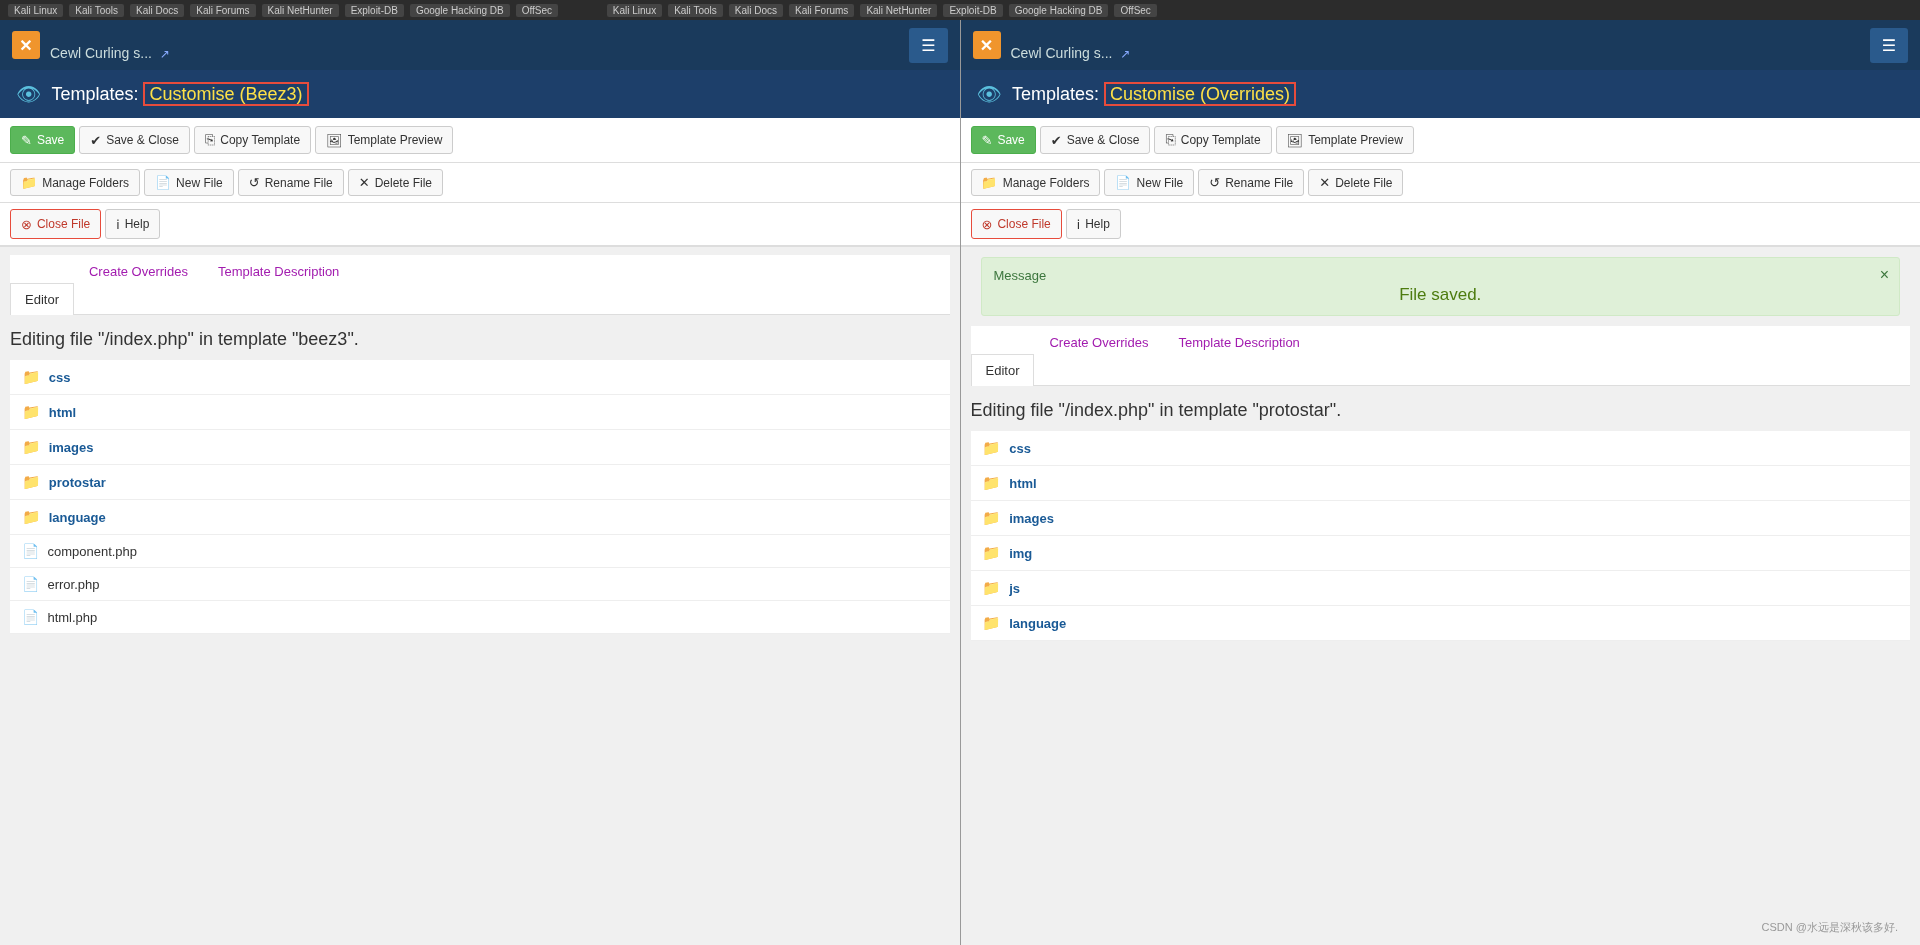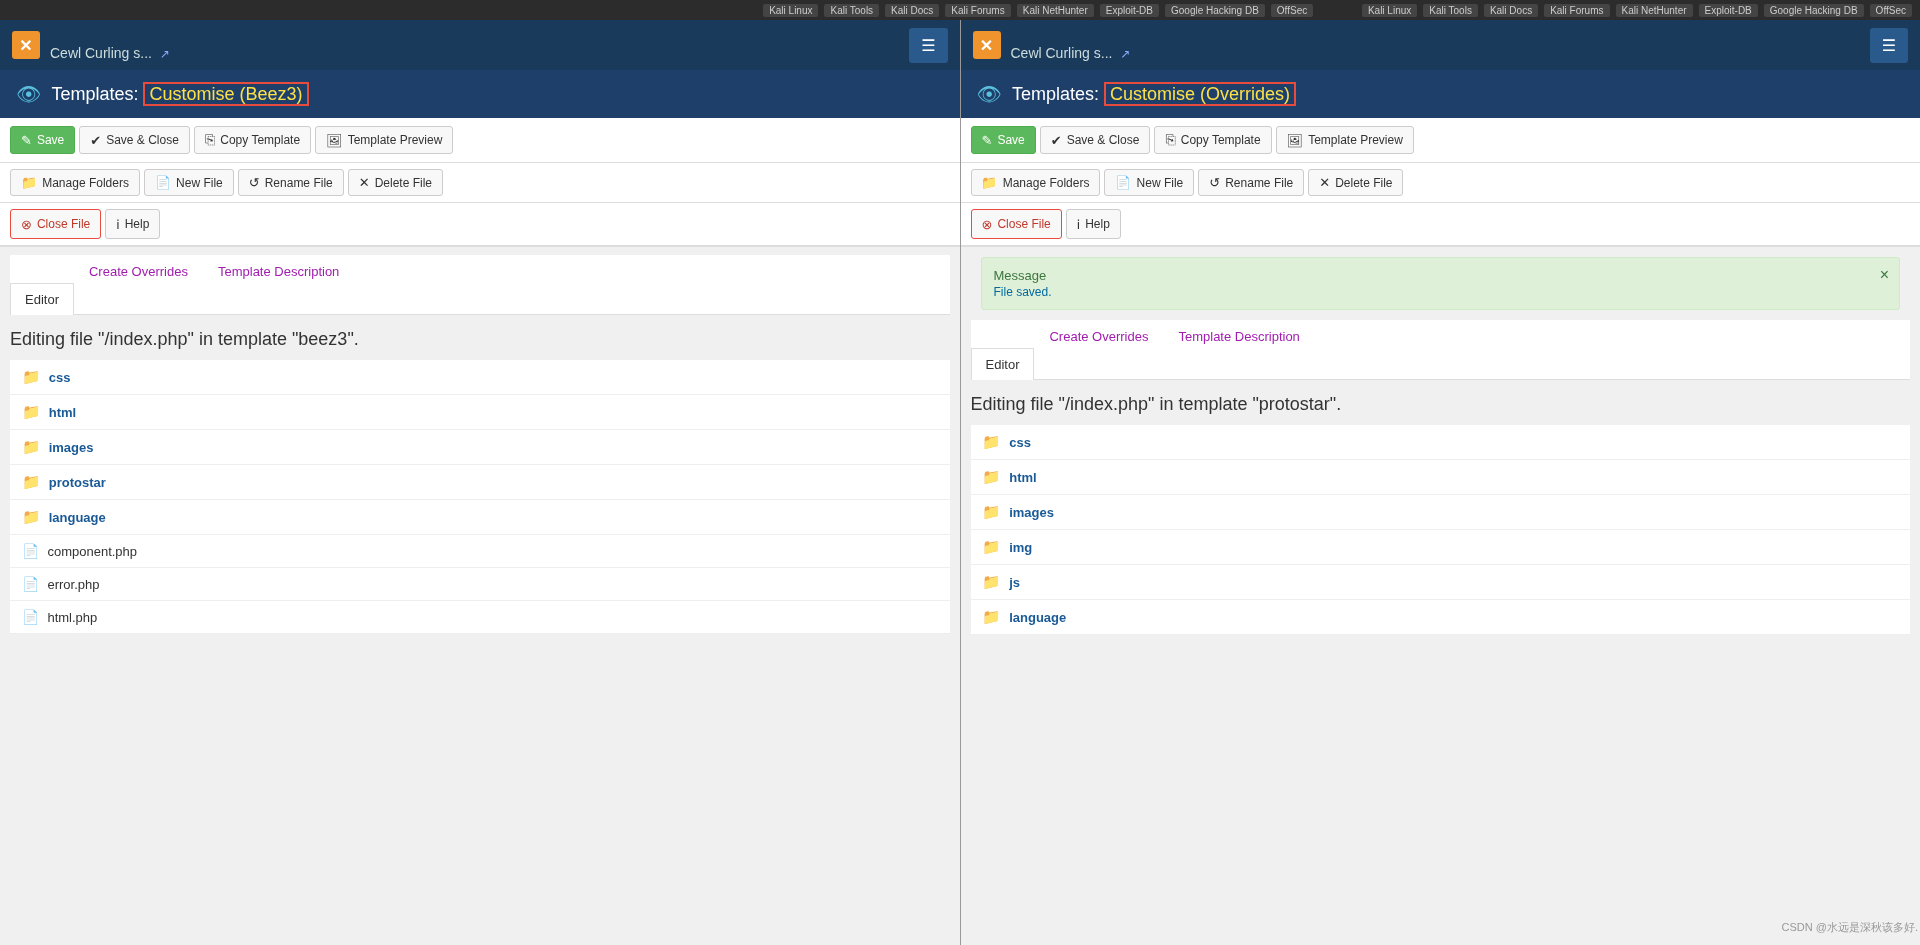--- a/index.html
+++ b/index.html
@@ -8,21 +8,20 @@
     .browser-bar {
       height: 20px;
       background: #2c2c2c;
       display: flex;
       align-items: center;
       gap: 6px;
       padding: 0 8px;
       font-size: 11px;
       color: #ccc;
       flex-shrink: 0;
-      justify-content: flex-end;
     }
     .browser-bar span { background: #444; padding: 1px 6px; border-radius: 2px; font-size: 10px; }
 
     .panels-container {
       display: flex;
       flex: 1;
       overflow: hidden;
     }
 
     .panel {
@@ -169,23 +168,24 @@
       padding: 10px 12px;
       position: relative;
       flex-shrink: 0;
     }
     .message-banner .msg-title {
       font-weight: normal;
       color: #3c763d;
       font-size: 13px;
     }
     .message-banner .msg-body {
-      color: #0369a1;
-      font-size: 12px;
+      color: #4d7c0f;
+      font-size: 17px;
       margin-top: 2px;
+      text-align: center;
     }
     .message-banner .close-x {
       position: absolute;
       right: 10px;
       top: 8px;
       cursor: pointer;
       color: #3c763d;
       font-size: 16px;
       background: none;
       border: none;
@@ -248,21 +248,21 @@
     .file-item.file {
       font-weight: normal;
       color: #333;
     }
     .folder-icon { color: #2a6496; font-size: 15px; }
     .file-icon { color: #666; font-size: 14px; }
 
     .watermark {
       position: fixed;
       bottom: 10px;
-      right: 2px;
+      right: 22px;
       color: #999;
       font-size: 11px;
       pointer-events: none;
     }
   </style>
 </head>
 <body>
 
 <div class="browser-bar">
   <span>Kali Linux</span>

